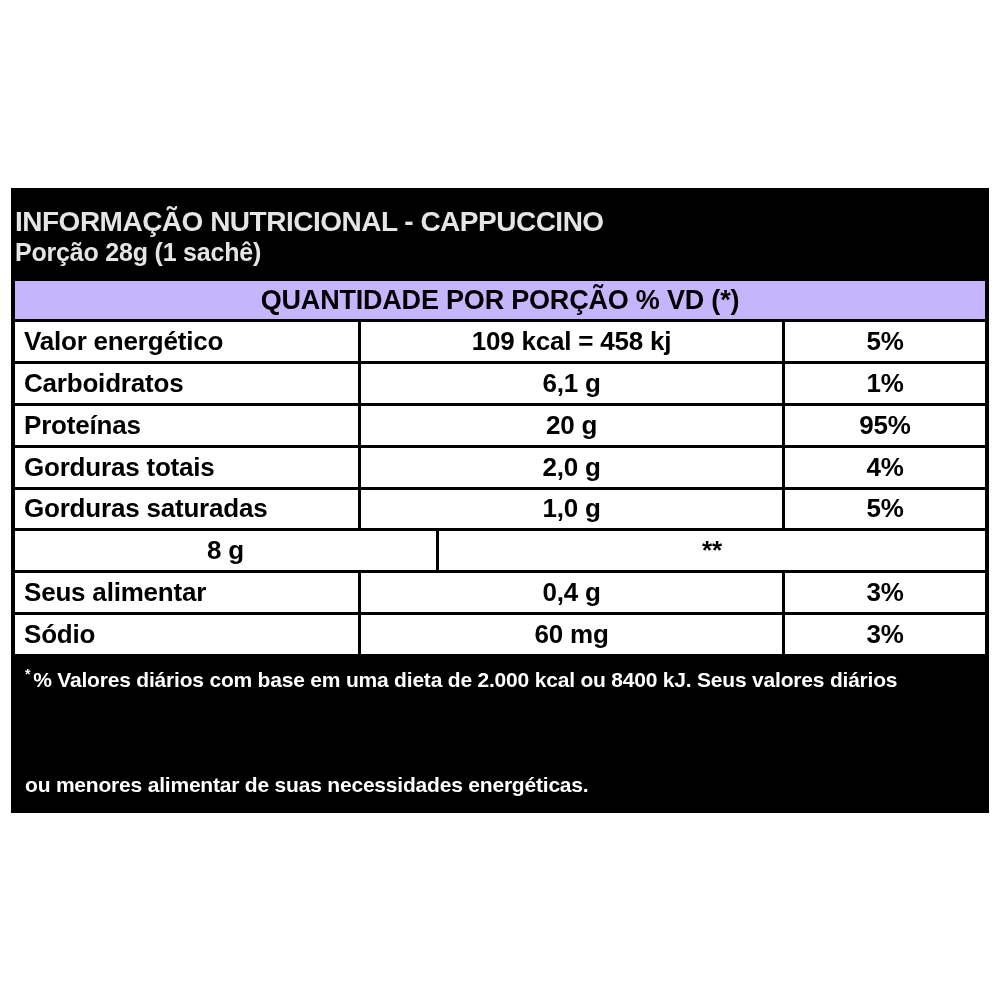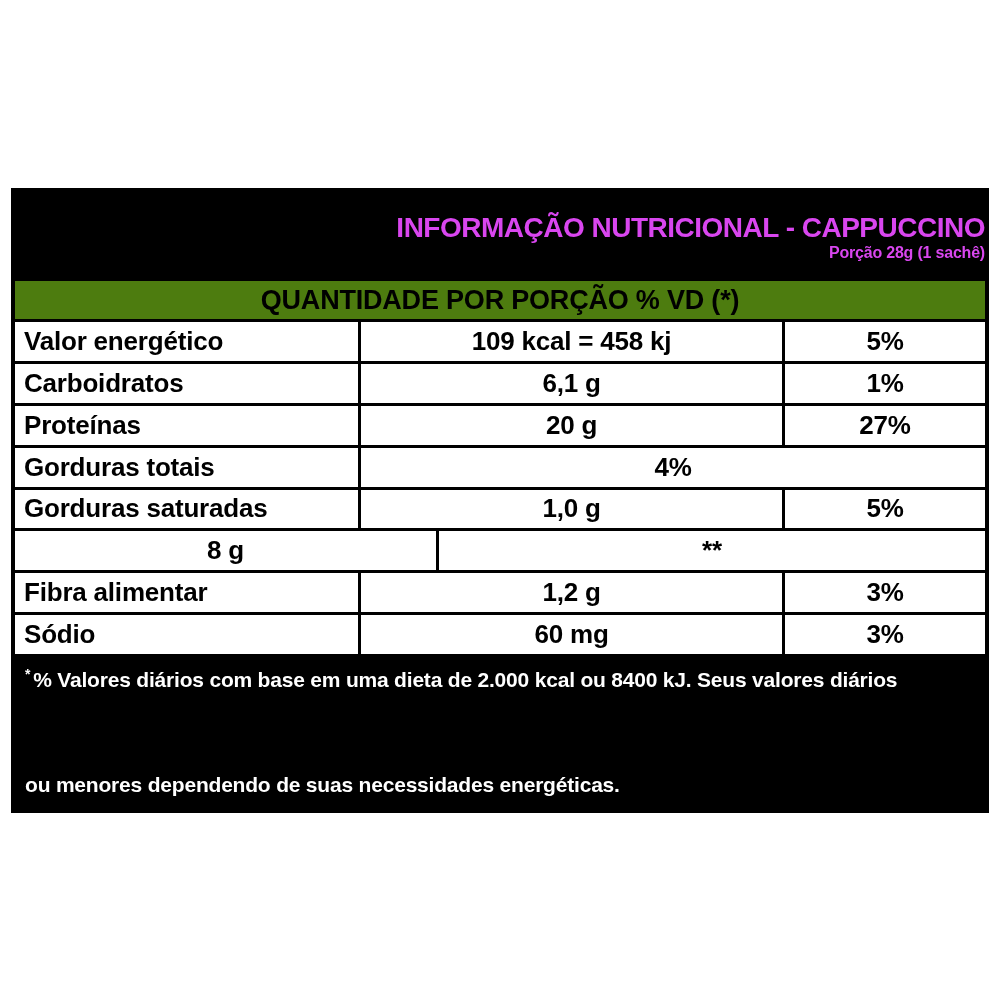--- a/index.html
+++ b/index.html
@@ -21,50 +21,50 @@
     box-sizing: border-box;
     border: 4px solid #000000;
     background: #ffffff;
     display: flex;
     flex-direction: column;
   }
   
   .header-block {
     height: 89px;
     background: #000000;
-    color: #d946ef;
+    color: #e5e5e5;
     display: flex;
     flex-direction: column;
     justify-content: center;
-    align-items: flex-end;
+    align-items: flex-start;
     gap: 0;
     flex: none;
   }
   .title {
     font-size: 28px;
     font-weight: 700;
     letter-spacing: -0.5px;
     text-align: center;
   }
   .serving {
-    font-size: 16px;
+    font-size: 25px;
     font-weight: 700;
     text-align: center;
   }
   
   .quantity-band {
     height: 38px;
     flex: none;
     border-bottom: 3px solid #000000;
     display: flex;
     align-items: center;
     justify-content: center;
     font-size: 27px;
     font-weight: 700;
-    background: #4d7c0f;
+    background: #c4b5fd;
   }
   
   .rows {
     flex: 1 1 auto;
     display: flex;
     flex-direction: column;
   }
   .row {
     flex: 1 1 auto;
     display: flex;
@@ -136,45 +136,46 @@
       <div class="cell c3">5%</div>
     </div>
     <div class="row">
       <div class="cell c1">Carboidratos</div>
       <div class="cell c2">6,1 g</div>
       <div class="cell c3">1%</div>
     </div>
     <div class="row">
       <div class="cell c1">Proteínas</div>
       <div class="cell c2">20 g</div>
-      <div class="cell c3">27%</div>
+      <div class="cell c3">95%</div>
     </div>
     <div class="row">
       <div class="cell c1">Gorduras totais</div>
+      <div class="cell c2">2,0 g</div>
       <div class="cell c3">4%</div>
     </div>
     <div class="row">
       <div class="cell c1">Gorduras saturadas</div>
       <div class="cell c2">1,0 g</div>
       <div class="cell c3">5%</div>
     </div>
     <div class="row">
       <div class="cell c2">8 g</div>
       <div class="cell c3">**</div>
     </div>
     <div class="row">
-      <div class="cell c1">Fibra alimentar</div>
-      <div class="cell c2">1,2 g</div>
+      <div class="cell c1">Seus alimentar</div>
+      <div class="cell c2">0,4 g</div>
       <div class="cell c3">3%</div>
     </div>
     <div class="row">
       <div class="cell c1">Sódio</div>
       <div class="cell c2">60 mg</div>
       <div class="cell c3">3%</div>
     </div>
   </div>
 
   <div class="footer-block">
     <div class="foot-line"><sup>*</sup><span>% Valores diários com base em uma dieta de 2.000 kcal ou 8400 kJ. Seus valores diários</span></div>
-    <div class="foot-line"><span>ou menores dependendo de suas necessidades energéticas.</span></div>
+    <div class="foot-line"><span>ou menores alimentar de suas necessidades energéticas.</span></div>
   </div>
 
 </div>
 
 </body></html>

